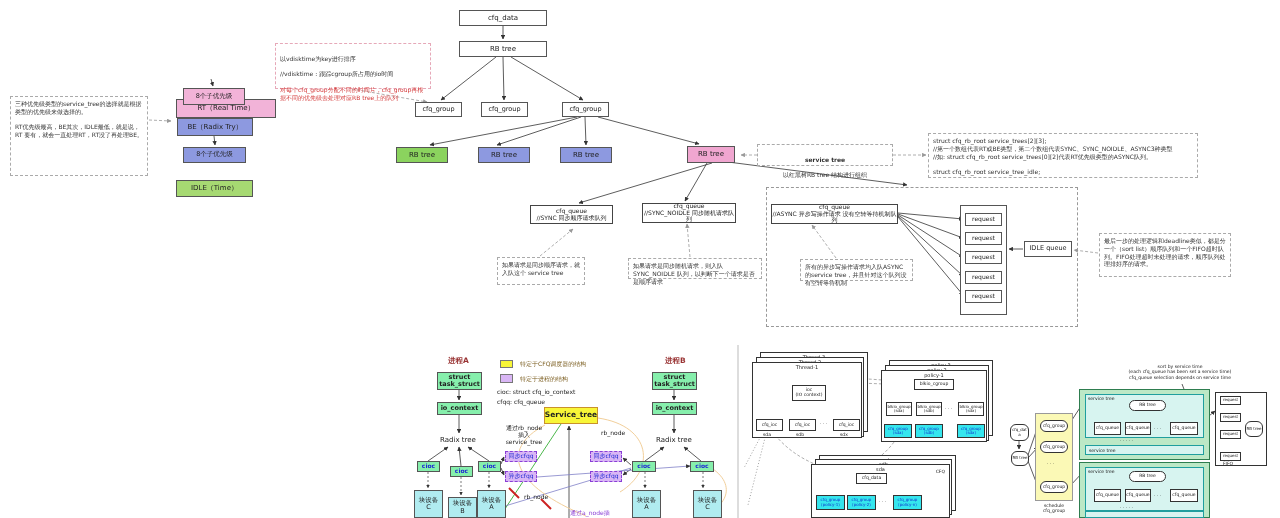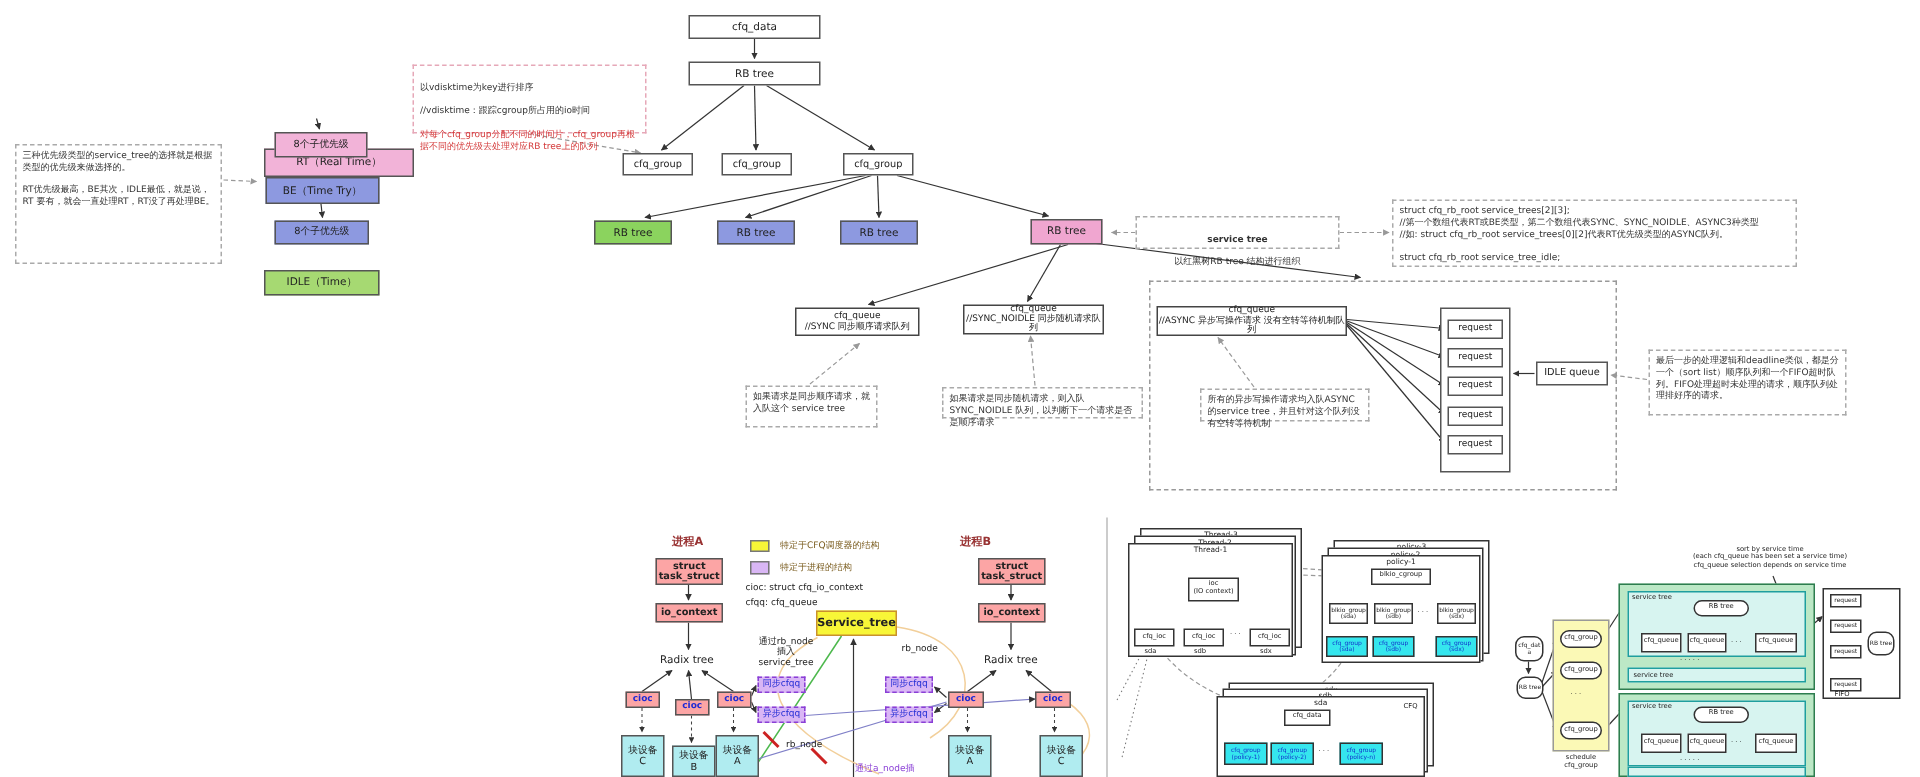--- a/index.html
+++ b/index.html
@@ -6,21 +6,21 @@
   #stage{position:relative;width:1280px;height:518px;background:#fff;overflow:hidden;
          font-family:"DejaVu Sans","Liberation Sans",sans-serif;color:#222;}
   #wires{position:absolute;left:0;top:0;z-index:0;}
   .bx{position:absolute;z-index:2;border:1px solid #555;background:#fff;display:flex;align-items:center;
       justify-content:center;text-align:center;font-size:7px;line-height:1.15;box-sizing:border-box;white-space:pre-line;}
   .note{position:absolute;z-index:2;border:1px dashed #aaa;background:#fff;font-size:6px;line-height:1.3;
         padding:3px 4px;white-space:pre-line;box-sizing:border-box;color:#333;}
   .lbl{position:absolute;z-index:3;font-size:6px;color:#222;white-space:pre-line;line-height:1.2;}
   .pink{background:#f2b3d8}.blue{background:#8d99e0}.grn{background:#a6d972}
   .rbg{background:#8bd35e}.rbp{background:#f0a6d0}
-  .purp{background:#fca5a5}
+  .purp{background:#86efac}
   .lpurp{background:#d9b6f5;border:1px dashed #8a3fd6;color:#1f2bd4;font-size:6px}
   .cy{background:#b0ecf0;font-size:6.5px}
   .ylw{background:#f8f637;border:1px solid #c9912c;font-weight:bold;font-size:7.5px}
   .q{border:1.4px solid #444;font-size:6px;flex-direction:column}
   .qt{display:block}
   .red{color:#d43a3a}
   .ciocTxt{color:#1f2bd4;font-weight:bold;font-size:6px}
   .card{position:absolute;z-index:2;border:1px solid #333;background:#fff;box-sizing:border-box;}
   .ct{position:absolute;z-index:3;font-size:5px;text-align:center;width:100%;top:1px;left:0;}
   .sb{position:absolute;z-index:3;border:1px solid #333;background:#fff;font-size:4.5px;line-height:1.1;
@@ -153,21 +153,21 @@
     <line x1="738" y1="345" x2="738" y2="518" stroke="#bbb" stroke-width="1"></line>
   </g>
 </svg>
 
 <div class="note" style="left:10px;top:96px;width:138px;height:80px;">三种优先级类型的service_tree的选择就是根据类型的优先级来做选择的。
 
 RT优先级最高，BE其次，IDLE最低，就是说，RT 要有，就会一直处理RT，RT没了再处理BE。</div>
 
 <div class="bx pink" style="left:176px;top:60px;width:100px;height:19px;margin-top:39px;">RT（Real Time）</div>
 <div class="bx pink" style="left:183px;top:88px;width:62px;height:17px;font-size:6.5px;">8个子优先级</div>
-<div class="bx blue" style="left:177px;top:118px;width:76px;height:18px;">BE（Time Try）</div>
+<div class="bx blue" style="left:177px;top:118px;width:76px;height:18px;">BE（Radix Try）</div>
 <div class="bx blue" style="left:183px;top:147px;width:63px;height:16px;font-size:6.5px;">8个子优先级</div>
 <div class="bx grn" style="left:176px;top:180px;width:77px;height:17px;">IDLE（Time）</div>
 
 <div class="note" style="left:275px;top:43px;width:156px;height:46px;border-color:#e6a8b8;">
   <span>以vdisktime为key进行排序</span><br>
   <span>//vdisktime：跟踪cgroup所占用的io时间</span><br>
   <span class="red">对每个cfq_group分配不同的时间片，cfq_group再根据不同的优先级去处理对应RB tree上的队列</span>
 </div>
 
 <div class="bx" style="left:459px;top:10px;width:88px;height:16px;">cfq_data</div>
@@ -248,21 +248,21 @@
 A</div>
 
 <div class="bx ylw" style="left:544px;top:407px;width:54px;height:17px;">Service_tree</div>
 <div class="lbl" style="left:502px;top:424px;width:44px;text-align:center;">通过rb_node
 插入
 service_tree</div>
 <div class="lbl" style="left:601px;top:429px;">rb_node</div>
 <div class="lbl" style="left:524px;top:493px;">rb_node</div>
 <div class="lbl" style="left:570px;top:509px;color:#8a3fd6;">通过a_node插</div>
 
-<div class="lbl" style="left:640px;top:356px;color:#993333;font-weight:bold;font-size:7.5px;">进程B</div>
+<div class="lbl" style="left:665px;top:356px;color:#993333;font-weight:bold;font-size:7.5px;">进程B</div>
 <div class="bx purp" style="left:652px;top:372px;width:45px;height:18px;font-size:6.5px;font-weight:bold;">struct
 task_struct</div>
 <div class="bx purp" style="left:652px;top:402px;width:45px;height:13px;font-size:6.5px;font-weight:bold;">io_context</div>
 <div class="lbl" style="left:656px;top:436px;font-size:7px;">Radix tree</div>
 
 <div class="bx lpurp" style="left:590px;top:451px;width:32px;height:11px;">同步cfqq</div>
 <div class="bx lpurp" style="left:590px;top:471px;width:32px;height:11px;">异步cfqq</div>
 <div class="bx purp ciocTxt" style="left:632px;top:461px;width:24px;height:11px;">cioc</div>
 <div class="bx purp ciocTxt" style="left:690px;top:461px;width:24px;height:11px;">cioc</div>
 <div class="bx cy" style="left:632px;top:490px;width:29px;height:28px;">块设备

